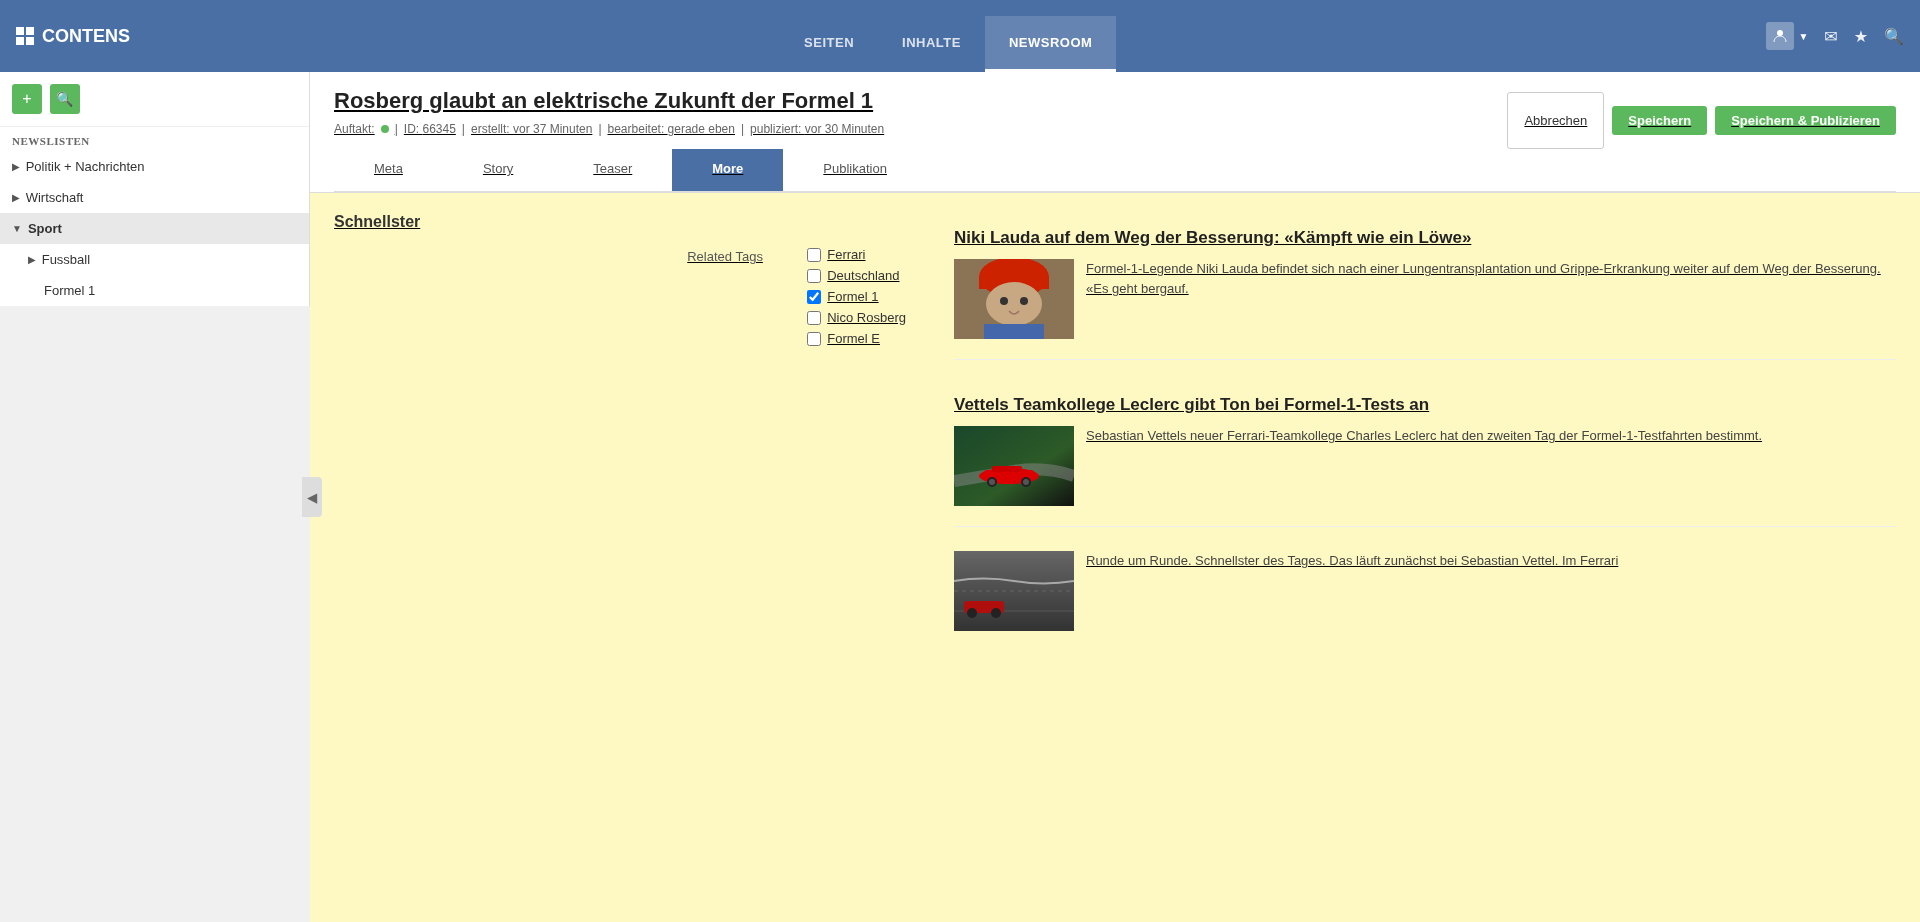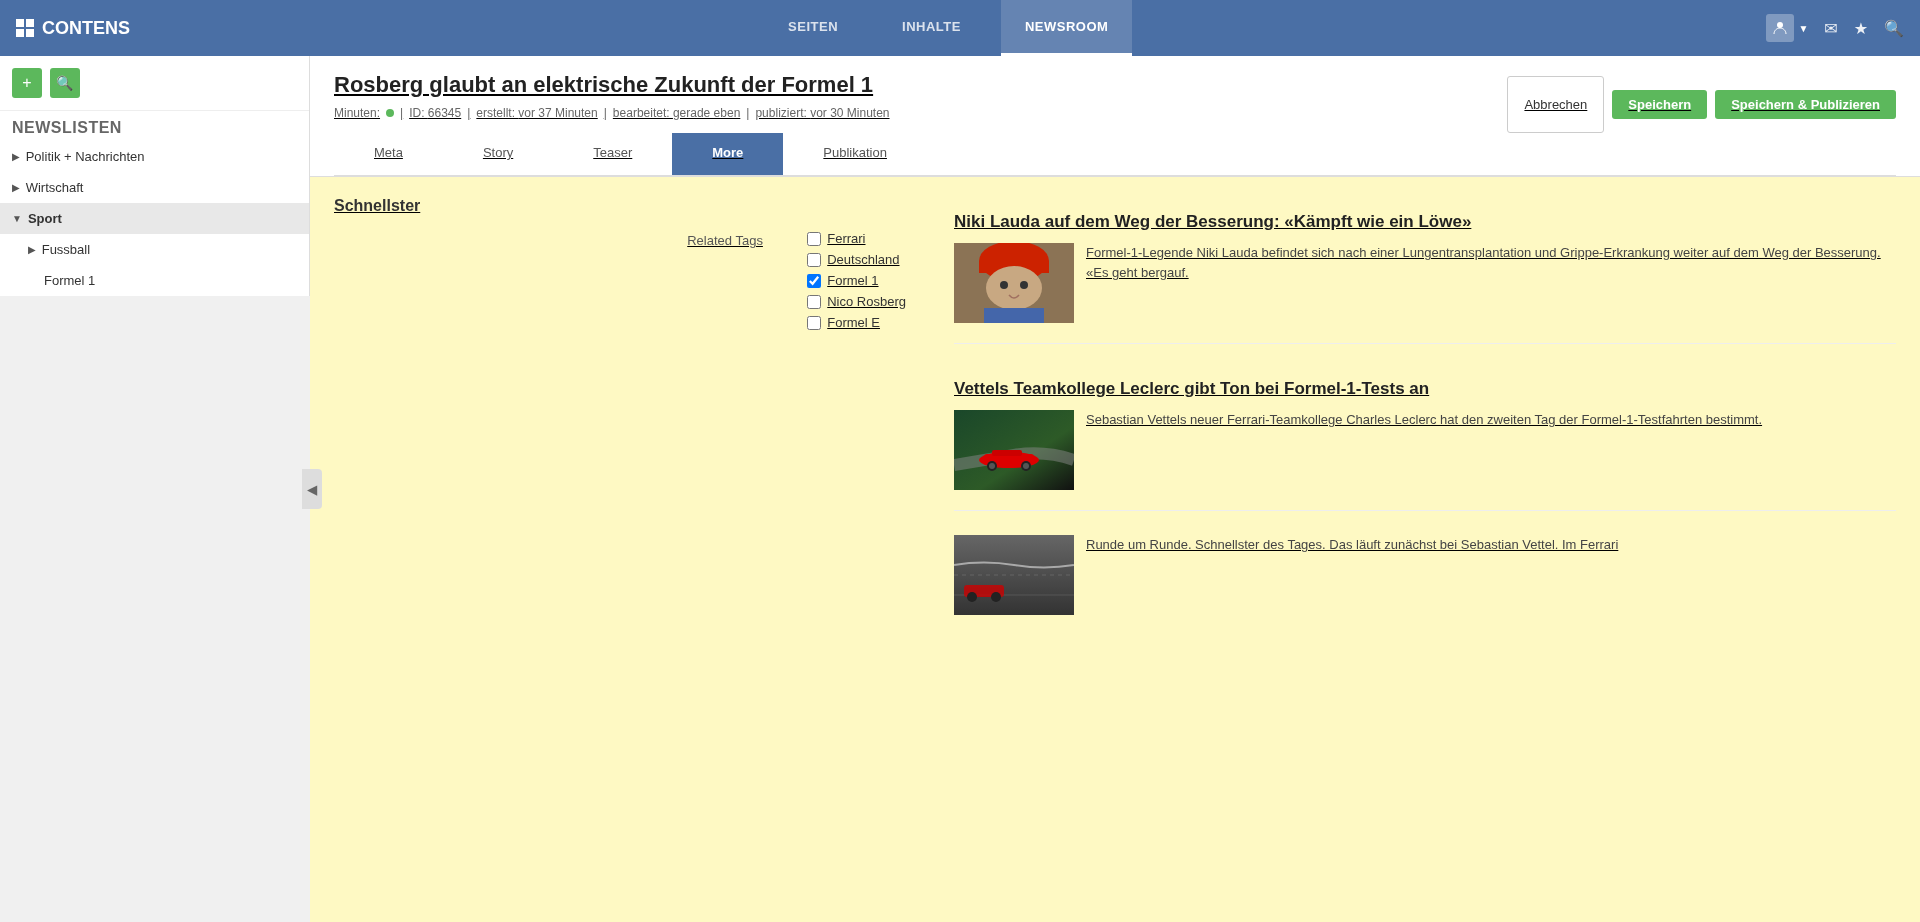--- a/index.html
+++ b/index.html
@@ -1,21 +1,21 @@
 <!DOCTYPE html>
 <html><head>
   <meta charset="utf-8">
   <style>
     * { box-sizing: border-box; margin: 0; padding: 0; }
     body { font-family: Arial, sans-serif; font-size: 13px; background: #f0f0f0; height: 922px; overflow: hidden; display: flex; flex-direction: column; }
 
     
     .top-header {
       background: #4a6fa5;
-      height: 56px;
+      height: 72px;
       display: flex;
       align-items: center;
       justify-content: space-between;
       padding: 0 16px;
       flex-shrink: 0;
     }
     .logo {
       display: flex;
       align-items: center;
       gap: 8px;
@@ -29,21 +29,22 @@
       gap: 2px;
       width: 18px;
       height: 18px;
     }
     .logo-grid span {
       background: white;
       display: block;
     }
     .nav-tabs {
       display: flex;
-      gap: 16px;
+      gap: 0;
+      align-items: flex-end;
       height: 100%;
     }
     .nav-tab {
       color: rgba(255,255,255,0.8);
       padding: 0 24px;
       height: 56px;
       display: flex;
       align-items: center;
       font-size: 13px;
       font-weight: 600;
@@ -127,25 +128,26 @@
       cursor: pointer;
       width: 30px;
       height: 30px;
       font-size: 14px;
       display: flex;
       align-items: center;
       justify-content: center;
     }
     .sidebar-section-label {
       padding: 8px 12px 4px;
-      font-size: 16px;
+      font-size: 11px;
       font-weight: bold;
       color: #666;
       text-transform: uppercase;
       letter-spacing: 0.5px;
+      font-family: Liberation Serif, serif;
     }
     .sidebar-item {
       display: flex;
       align-items: center;
       padding: 8px 12px;
       cursor: pointer;
       color: #333;
       font-size: 13px;
     }
     .sidebar-item.active { background: #e8e8e8; font-weight: bold; }
@@ -458,21 +460,21 @@
   </div>
 
   <div class="content-area">
 
     <div class="article-header-area">
       <div class="article-header">
         <div style="display:flex; justify-content:space-between; align-items:flex-start;">
           <div>
             <div class="article-title">Rosberg glaubt an elektrische Zukunft der Formel 1</div>
             <div class="article-meta">
-              <span>Minuten:</span>
+              <span>Auftakt:</span>
               <span class="status-dot"></span>
               <span>|</span>
               <span>ID: <span>66345</span></span>
               <span>|</span>
               <span>erstellt: <span>vor 37 Minuten</span></span>
               <span>|</span>
               <span>bearbeitet: <span>gerade eben</span></span>
               <span>|</span>
               <span>publiziert: <span>vor 30 Minuten</span></span>
             </div>

